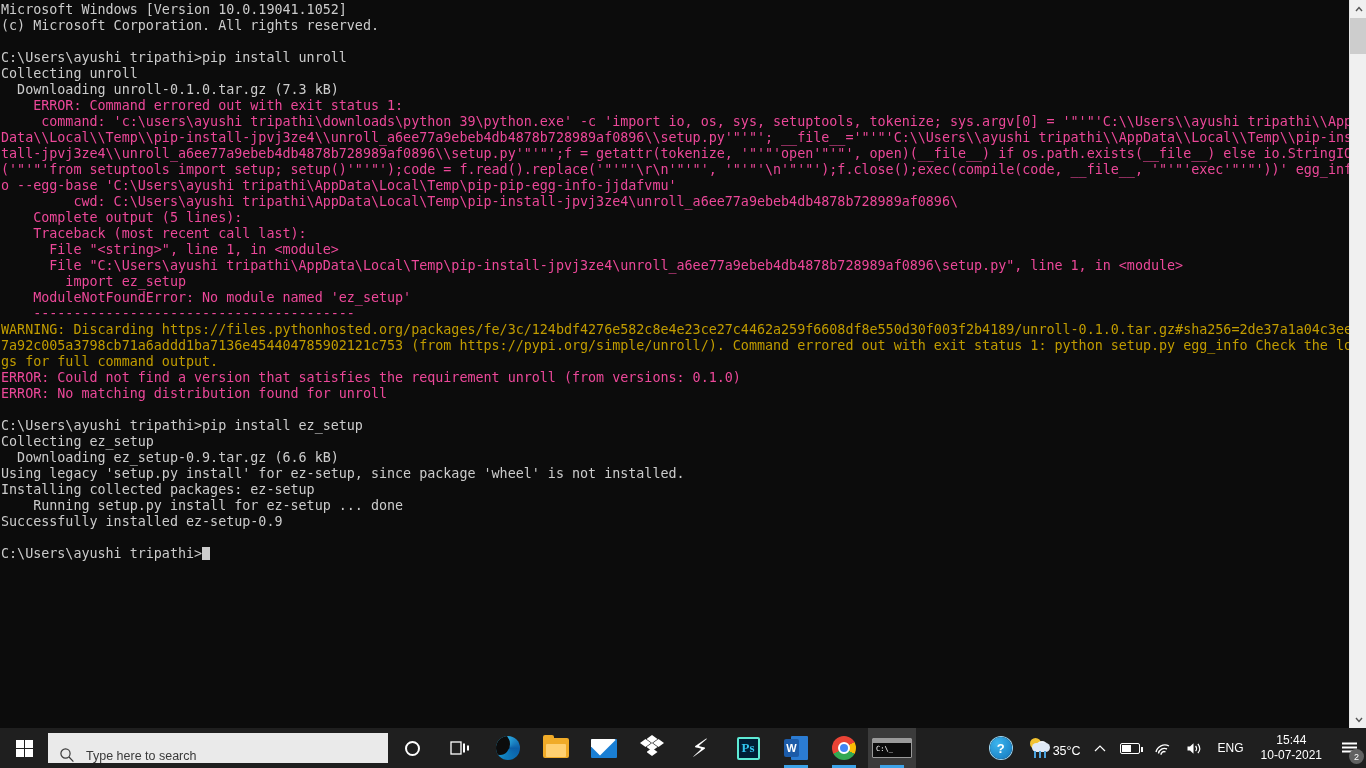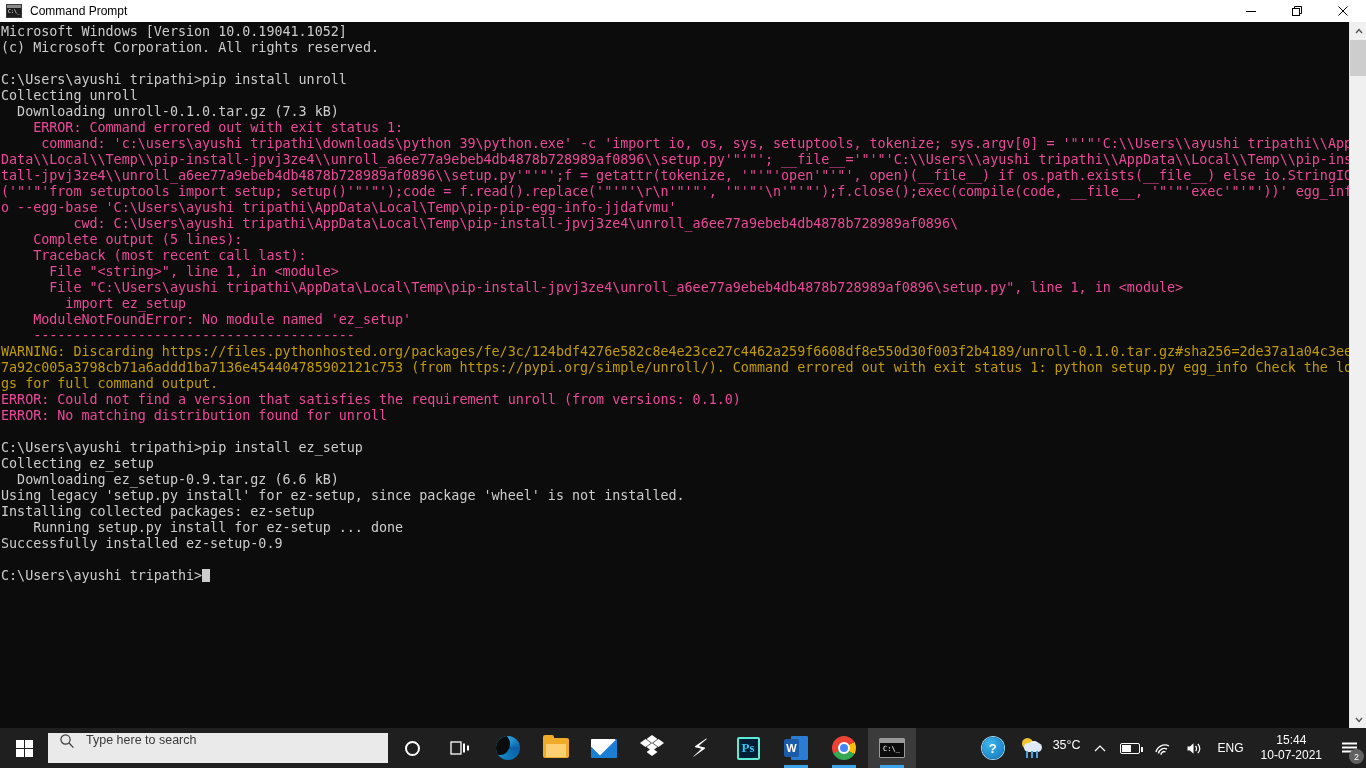--- a/index.html
+++ b/index.html
@@ -158,21 +158,21 @@
     grid-template-columns: 8px 8px;
     grid-template-rows: 8px 8px;
     gap: 1px;
   }
   .win-logo i { background: #ffffff; display: block; }
 
   #search-box {
     width: 340px; height: 30px;
     background: #eaeaea;
     display: flex;
-    align-items: flex-start;
+    align-items: flex-end;
     margin-left: 0px;
   }
   #search-icon-wrap {
     width: 38px;
     display: flex;
     align-items: center;
     justify-content: center;
   }
   #search-placeholder {
     font-size: 12.5px;
@@ -329,21 +329,21 @@
     position: absolute;
     left: 6px; top: 6px;
     width: 12px; height: 12px;
     border-radius: 50%;
     background: #4285f4;
     border: 2px solid #ffffff;
     box-sizing: border-box;
   }
 
   .icon-cmd {
-    width: 26px; height: 20px;
+    width: 40px; height: 20px;
     background: #0c0c0c;
     border: 1px solid #9a9a9a;
     position: relative;
     border-radius: 1px;
   }
   .icon-cmd .bar {
     position: absolute;
     left: 0; right: 0; top: 0;
     height: 4px;
     background: #9a9a9a;
@@ -383,22 +383,21 @@
     font-weight: bold;
     font-size: 13px;
     display: flex;
     align-items: center;
     justify-content: center;
     font-family: "Liberation Sans", sans-serif;
     box-shadow: 0 0 0 1px #9fd8f5;
   }
   #weather-wrap {
     display: flex;
-    align-items: flex-start;
-    gap: 8px;
+    align-items: flex-end;
     padding: 0 6px 0 10px;
   }
   .weather-glyph {
     position: relative;
     width: 24px; height: 20px;
   }
   .weather-glyph .sun {
     position: absolute;
     left: 1px; top: 0px;
     width: 11px; height: 11px;
@@ -475,44 +474,20 @@
     left: 1px; top: 1px; bottom: 1px;
     width: 9px;
     background: #ffffff;
   }
 </style>
 </head>
 <body>
 
 <div id="window">
 
-  <div id="titlebar">
-    <div id="titlebar-icon">
-      <div id="titlebar-icon-body"></div>
-    </div>
-    <span id="titlebar-title">Command Prompt</span>
-    <div id="window-controls">
-      <div class="wbtn">
-        <svg width="12" height="12" viewBox="0 0 12 12">
-            <rect x="1" y="6" width="10" height="1" fill="#000"></rect>
-          </svg>
-      </div>
-      <div class="wbtn">
-        <svg width="12" height="12" viewBox="0 0 12 12">
-          <rect x="1.5" y="3.5" width="7" height="7" fill="none" stroke="#000" stroke-width="1"></rect>
-          <path d="M3.5 3.5 V1.5 H10.5 V8.5 H8.5" fill="none" stroke="#000" stroke-width="1"></path>
-        </svg>
-      </div>
-      <div class="wbtn">
-        <svg width="12" height="12" viewBox="0 0 12 12">
-          <path d="M1.5 1.5 L10.5 10.5 M10.5 1.5 L1.5 10.5" stroke="#000" stroke-width="1" fill="none"></path>
-        </svg>
-      </div>
-    </div>
-  </div>
 
   <div id="console-area">
     <div id="console-text"><span class="ln c-white">Microsoft Windows [Version 10.0.19041.1052]</span><span class="ln c-white">(c) Microsoft Corporation. All rights reserved.</span><span class="ln c-white"></span><span class="ln c-white">C:\Users\ayushi tripathi&gt;pip install unroll</span><span class="ln c-white">Collecting unroll</span><span class="ln c-white">  Downloading unroll-0.1.0.tar.gz (7.3 kB)</span><span class="ln c-red">    ERROR: Command errored out with exit status 1:</span><span class="ln c-red">     command: 'c:\users\ayushi tripathi\downloads\python 39\python.exe' -c 'import io, os, sys, setuptools, tokenize; sys.argv[0] = '"'"'C:\\Users\\ayushi tripathi\\App</span><span class="ln c-red">Data\\Local\\Temp\\pip-install-jpvj3ze4\\unroll_a6ee77a9ebeb4db4878b728989af0896\\setup.py'"'"'; __file__='"'"'C:\\Users\\ayushi tripathi\\AppData\\Local\\Temp\\pip-ins</span><span class="ln c-red">tall-jpvj3ze4\\unroll_a6ee77a9ebeb4db4878b728989af0896\\setup.py'"'"';f = getattr(tokenize, '"'"'open'"'"', open)(__file__) if os.path.exists(__file__) else io.StringIO</span><span class="ln c-red">('"'"'from setuptools import setup; setup()'"'"');code = f.read().replace('"'"'\r\n'"'"', '"'"'\n'"'"');f.close();exec(compile(code, __file__, '"'"'exec'"'"'))' egg_inf</span><span class="ln c-red">o --egg-base 'C:\Users\ayushi tripathi\AppData\Local\Temp\pip-pip-egg-info-jjdafvmu'</span><span class="ln c-red">         cwd: C:\Users\ayushi tripathi\AppData\Local\Temp\pip-install-jpvj3ze4\unroll_a6ee77a9ebeb4db4878b728989af0896\</span><span class="ln c-red">    Complete output (5 lines):</span><span class="ln c-red">    Traceback (most recent call last):</span><span class="ln c-red">      File "&lt;string&gt;", line 1, in &lt;module&gt;</span><span class="ln c-red">      File "C:\Users\ayushi tripathi\AppData\Local\Temp\pip-install-jpvj3ze4\unroll_a6ee77a9ebeb4db4878b728989af0896\setup.py", line 1, in &lt;module&gt;</span><span class="ln c-red">        import ez_setup</span><span class="ln c-red">    ModuleNotFoundError: No module named 'ez_setup'</span><span class="ln c-red">    ----------------------------------------</span><span class="ln c-yellow">WARNING: Discarding https://files.pythonhosted.org/packages/fe/3c/124bdf4276e582c8e4e23ce27c4462a259f6608df8e550d30f003f2b4189/unroll-0.1.0.tar.gz#sha256=2de37a1a04c3ee</span><span class="ln c-yellow">7a92c005a3798cb71a6addd1ba7136e454404785902121c753 (from https://pypi.org/simple/unroll/). Command errored out with exit status 1: python setup.py egg_info Check the lo</span><span class="ln c-yellow">gs for full command output.</span><span class="ln c-red">ERROR: Could not find a version that satisfies the requirement unroll (from versions: 0.1.0)</span><span class="ln c-red">ERROR: No matching distribution found for unroll</span><span class="ln c-white"></span><span class="ln c-white">C:\Users\ayushi tripathi&gt;pip install ez_setup</span><span class="ln c-white">Collecting ez_setup</span><span class="ln c-white">  Downloading ez_setup-0.9.tar.gz (6.6 kB)</span><span class="ln c-white">Using legacy 'setup.py install' for ez-setup, since package 'wheel' is not installed.</span><span class="ln c-white">Installing collected packages: ez-setup</span><span class="ln c-white">    Running setup.py install for ez-setup ... done</span><span class="ln c-white">Successfully installed ez-setup-0.9</span><span class="ln c-white"></span><span class="ln c-white"><span>C:\Users\ayushi tripathi&gt;</span><span id="cursor"></span></span></div>
 
     <div id="scrollbar">
       <div class="sb-arrow" id="sb-up">
         <svg width="8" height="6" viewBox="0 0 8 6">
             <path d="M1 5 L4 1.5 L7 5" stroke="#555" stroke-width="1.4" fill="none"></path>
           </svg>
       </div>

